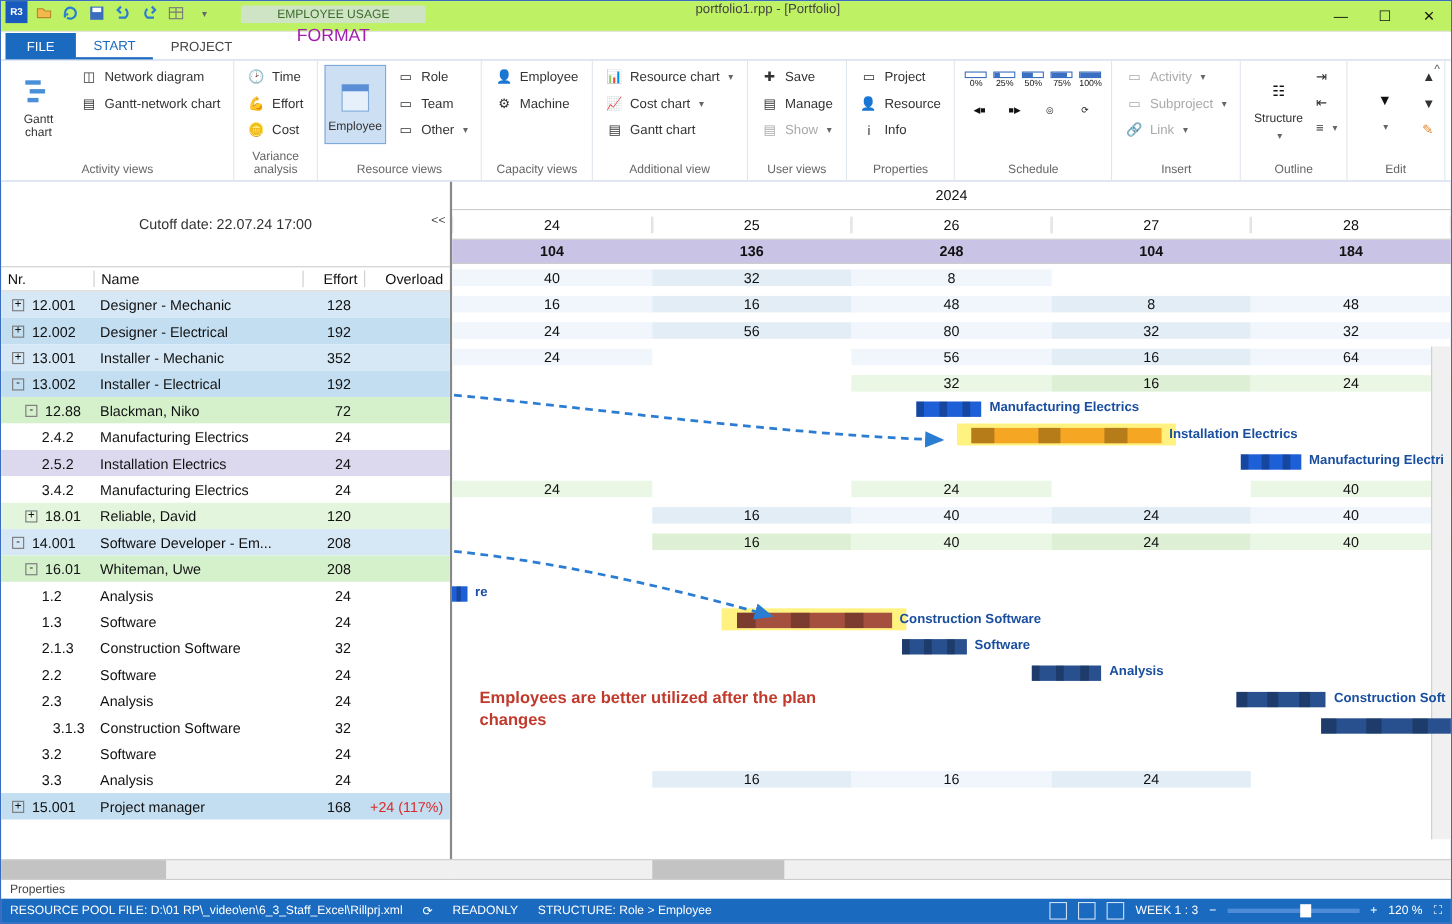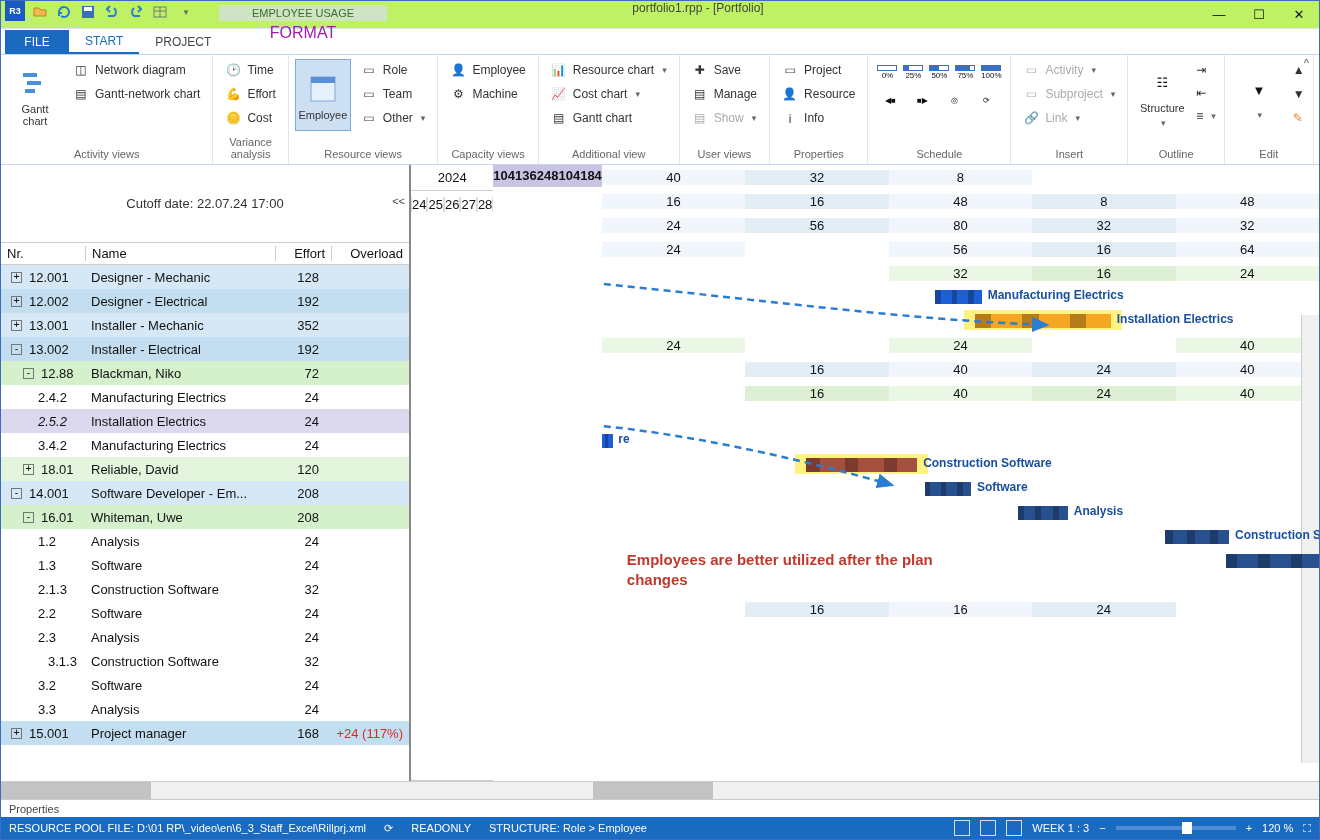--- a/index.html
+++ b/index.html
@@ -53,21 +53,21 @@
 .lrow .c-effort{width:56px;text-align:right;padding-right:12px}
 .lrow .c-over{width:78px;text-align:right;padding-right:6px;color:#d92b2b}
 .tree-toggle{width:11px;height:11px;border:1px solid #777;display:flex;align-items:center;justify-content:center;font-size:10px;line-height:1;cursor:pointer;font-family:monospace}
 .indent{display:inline-block}
 .bg-blue-l{background:#d6e8f5}
 .bg-blue-x{background:#c3def1}
 .bg-green-l{background:#d4f1cc}
 .bg-green-x{background:#e3f6dd}
 .bg-purple-l{background:#dcd9ef}
 .bg-white{background:#fff}
-.right-pane{flex:1;display:flex;flex-direction:row;overflow:hidden;position:relative}
+.right-pane{flex:1;display:flex;flex-direction:column;overflow:hidden;position:relative}
 .rhead{border-bottom:1px solid #ccc}
 .rhead-row{display:flex;height:26px;align-items:center;font-size:13px}
 .year-row{justify-content:center;border-bottom:1px solid #ccc}
 .month-row{border-bottom:1px solid #ccc}
 .month-cell{text-align:center;border-right:1px solid #ddd}
 .week-row{}
 .week-cell{flex:1;text-align:center;border-right:1px solid #ddd;border-left:1px solid #ddd}
 .sum-row{display:flex;height:22px;align-items:center;font-size:13px;font-weight:bold;background:#c9c4e6;border-bottom:1px solid #ccc}
 .sum-cell{flex:1;text-align:center}
 .rgrid{flex:1;position:relative;overflow:hidden}
@@ -480,21 +480,21 @@
               <span class="indent" style="width: 24px;"></span>
               <span style="margin-left: 3px;">2.4.2</span>
             </div>
             <div class="c-name">Manufacturing Electrics</div>
             <div class="c-effort">24</div>
             <div class="c-over"></div>
           </div>
           <div class="lrow bg-purple-l">
             <div class="c-nr">
               <span class="indent" style="width: 24px;"></span>
-              <span style="margin-left: 3px; font-style: italic;">2.5.2</span>
+              <span style="margin-left: 3px;">2.5.2</span>
             </div>
             <div class="c-name">Installation Electrics</div>
             <div class="c-effort">24</div>
             <div class="c-over"></div>
           </div>
           <div class="lrow bg-white">
             <div class="c-nr">
               <span class="indent" style="width: 24px;"></span>
               <span style="margin-left: 3px;">3.4.2</span>
             </div>
@@ -707,20 +707,33 @@
             <div class="rcell wk-bg-pa"></div>
             <div class="hl-yellow" style="left: 50.5%; width: 22%; top: 1px; height: 20px;"></div>
             <div class="gbar orange" style="left: 52%; width: 19%;">
               <div class="seg" style="left: 0%; width: 12%;"></div>
               <div class="seg" style="left: 35%; width: 12%;"></div>
               <div class="seg" style="left: 70%; width: 12%;"></div>
             </div>
             <div class="gbar-label" style="left: 71.8%; top: 3px;">Installation Electrics</div>
           </div>
           <div class="rrow">
+            <div class="rcell wk-bg-w"></div>
+            <div class="rcell wk-bg-grey"></div>
+            <div class="rcell wk-bg-w"></div>
+            <div class="rcell wk-bg-grey"></div>
+            <div class="rcell wk-bg-w"></div>
+            <div class="gbar blue" style="left: 79%; width: 6%;">
+              <div class="seg" style="left: 0%; width: 12%;"></div>
+              <div class="seg" style="left: 35%; width: 12%;"></div>
+              <div class="seg" style="left: 70%; width: 12%;"></div>
+            </div>
+            <div class="gbar-label" style="left: 85.8%; top: 3px;">Manufacturing Electri</div>
+          </div>
+          <div class="rrow">
             <div class="rcell wk-bg-ga">24</div>
             <div class="rcell wk-bg-gb"></div>
             <div class="rcell wk-bg-ga">24</div>
             <div class="rcell wk-bg-gb"></div>
             <div class="rcell wk-bg-ga">40</div>
           </div>
           <div class="rrow">
             <div class="rcell wk-bg-a"></div>
             <div class="rcell wk-bg-b">16</div>
             <div class="rcell wk-bg-a">40</div>

